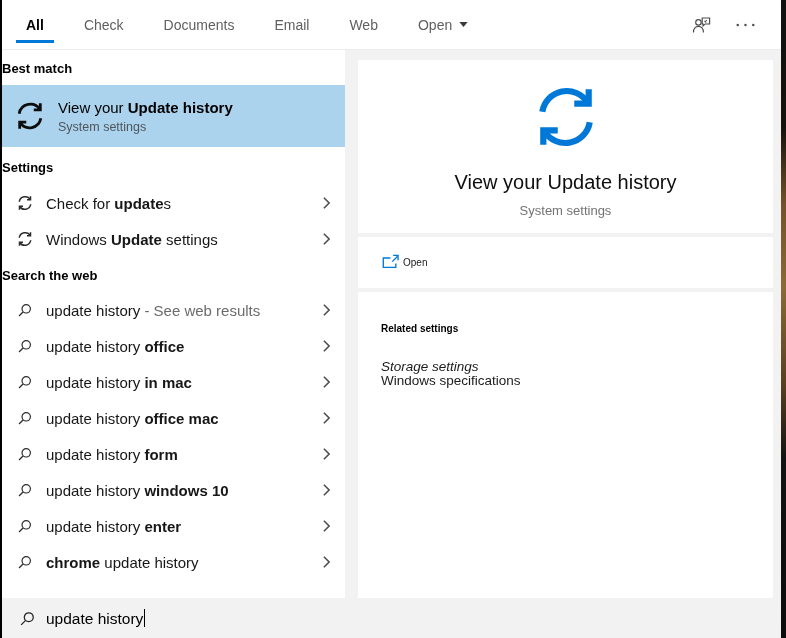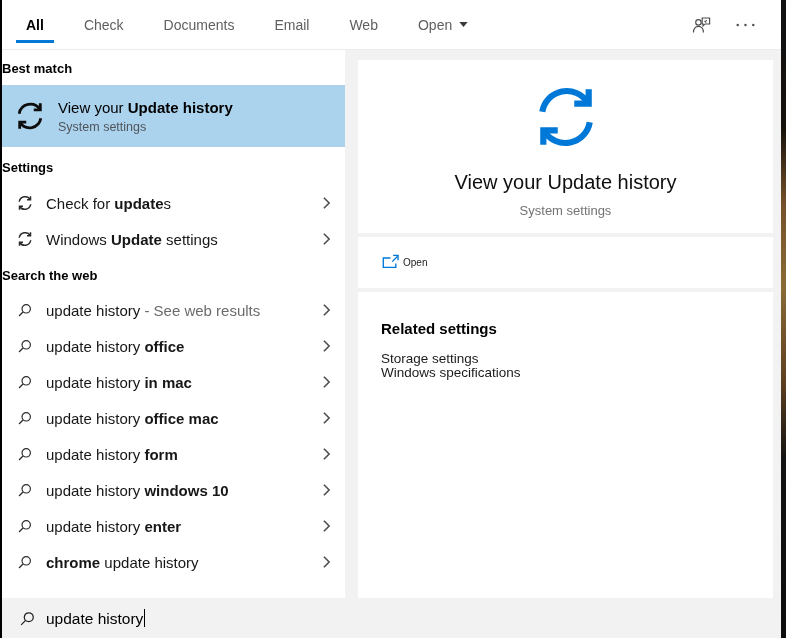--- a/index.html
+++ b/index.html
@@ -60,23 +60,23 @@
   .hero { top:60px; height:173px; display:flex; flex-direction:column; align-items:center; padding-top:24px; }
   .hero-icon { width:66px; height:66px; color:var(--accent); }
   .hero-title { margin-top:21px; font-size:20px; color:#0f0f0f; }
   .hero-sub { margin-top:9px; font-size:13px; color:#737373; }
 
   .open-card { top:237px; height:51px; display:flex; align-items:center; padding-left:23px; cursor:default; }
   .open-icon { width:18px; height:17px; color:var(--accent); }
   .open-label { margin-left:4px; font-size:10px; color:#1a1a1a; }
 
   .related-card { top:292px; height:306px; padding:30px 20px 0 23px; }
-  .related-title { font-size:15px; font-weight:bold; color:#000; line-height:14px; }
+  .related-title { font-size:10px; font-weight:bold; color:#000; line-height:14px; }
   .related-link { font-size:13.5px; color:#1b1b1b; line-height:14px; cursor:default; }
-  .rl-1 { margin-top:16px; }
+  .rl-1 { margin-top:24px;font-style:italic; }
   .rl-2 { }
 
   
   .search-bar { position:absolute; left:2px; bottom:0; width:779px; height:40px;
     background:#f2f2f2; display:flex; align-items:center; padding-left:17px; }
   .search-icon { width:17px; height:17px; color:#222; }
   .search-text { margin-left:10px; font-size:15.5px; color:#000; }
   .caret-bar { display:inline-block; width:1px; height:18px; background:#000;
     vertical-align:-3px; margin-left:1px; animation:blink 1.1s steps(1) infinite; }
   @keyframes blink { 0%,55% {opacity:1;} 56%,100% {opacity:0;} }

